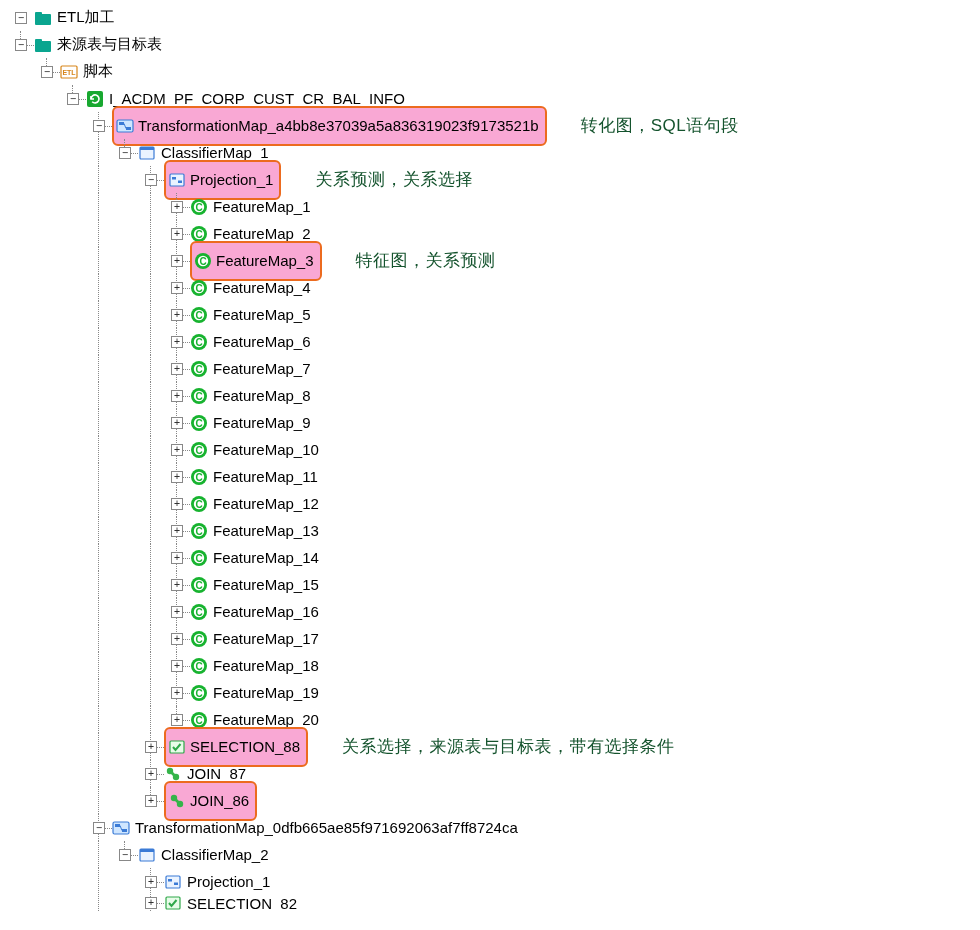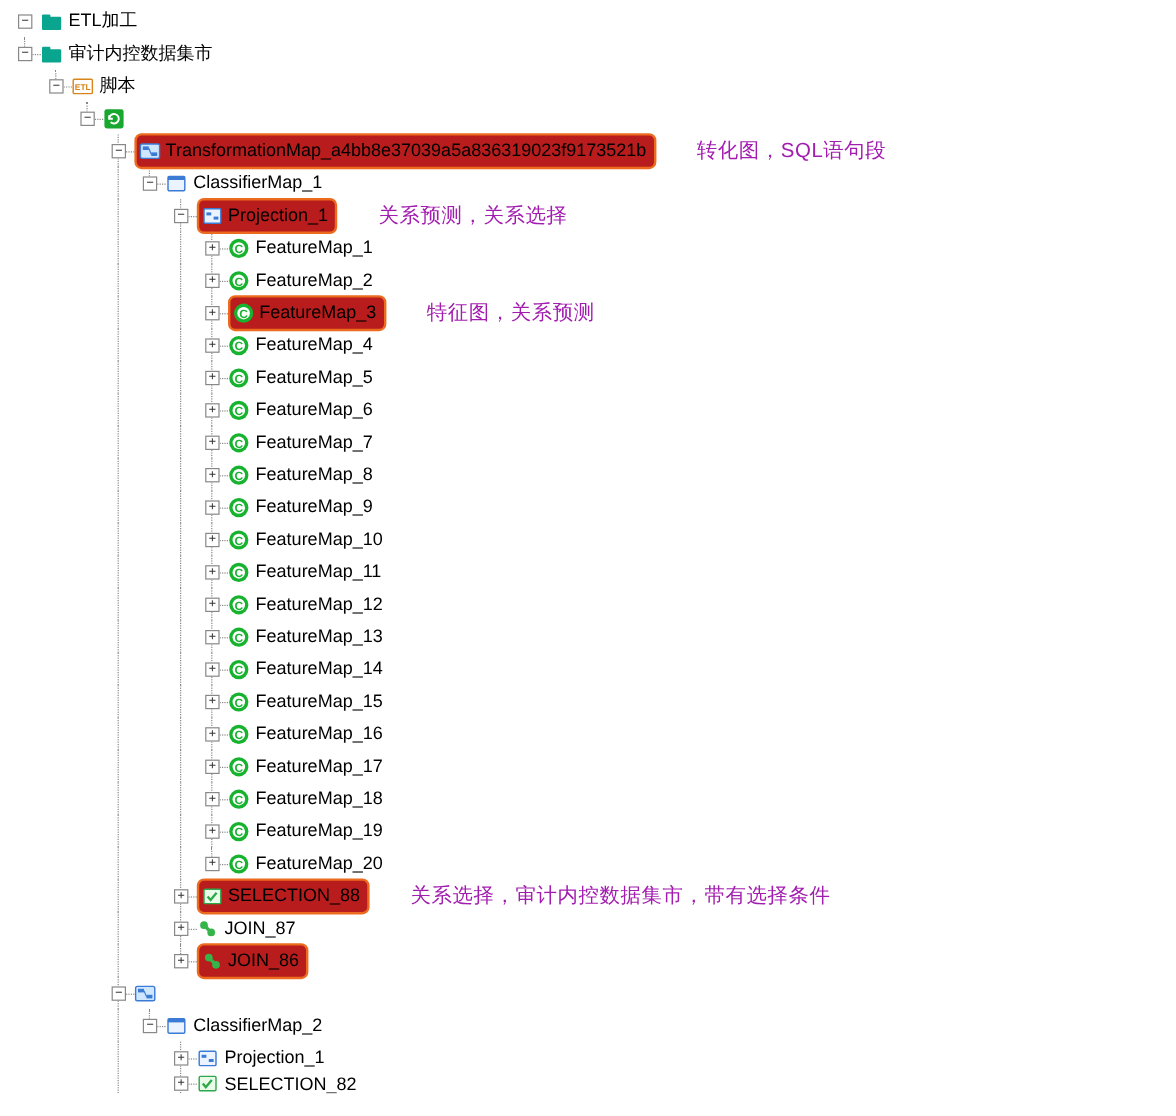--- a/index.html
+++ b/index.html
@@ -72,27 +72,27 @@
   }
   .ic svg { width: 18px; height: 18px; }
 
   .label { padding: 0 2px; }
   .hl-box {
     border: 2px solid #ec6b1f;
     border-radius: 6px;
     padding: 0 4px 0 2px;
     display: inline-flex;
     align-items: center;
-    height: 30px;
-    background: #b91c1c;
+    height: 40px;
+    background: #f9a8d4;
   }
   .hl-box .ic { margin-right: 2px; }
 
   .annot {
-    color: #a21caf;
+    color: #14532d;
     font-size: 17px;
     margin-left: 34px;
     letter-spacing: 0.5px;
   }
 </style>
 </head>
 <body>
 
 <svg width="0" height="0" style="position:absolute">
   <defs>
@@ -157,21 +157,21 @@
 
   <div class="node">
     <span class="indent last h">
         <span class="toggle">−</span>
       </span>
     <span class="ic">
         <svg>
           <use href="#i-folder-teal"></use>
         </svg>
       </span>
-    <span class="label">审计内控数据集市</span>
+    <span class="label">来源表与目标表</span>
   </div>
 
   <div class="node">
     <span class="indent blank"></span>
     <span class="indent last h">
         <span class="toggle">−</span>
       </span>
     <span class="ic">
         <svg>
           <use href="#i-etl"></use>
@@ -184,20 +184,21 @@
     <span class="indent blank"></span>
     <span class="indent blank"></span>
     <span class="indent last h">
         <span class="toggle">−</span>
       </span>
     <span class="ic">
         <svg>
           <use href="#i-refresh"></use>
         </svg>
       </span>
+    <span class="label">I_ACDM_PF_CORP_CUST_CR_BAL_INFO</span>
   </div>
 
   <div class="node">
     <span class="indent blank"></span>
     <span class="indent blank"></span>
     <span class="indent blank"></span>
     <span class="indent h">
         <span class="toggle">−</span>
       </span>
     <span class="hl-box">
@@ -603,21 +604,21 @@
         <span class="toggle">+</span>
       </span>
     <span class="hl-box">
       <span class="ic">
           <svg>
             <use href="#i-select"></use>
           </svg>
         </span>
       <span class="label">SELECTION_88</span>
     </span>
-    <span class="annot">关系选择，审计内控数据集市，带有选择条件</span>
+    <span class="annot">关系选择，来源表与目标表，带有选择条件</span>
   </div>
 
   <div class="node">
     <span class="indent blank"></span>
       <span class="indent blank"></span>
       <span class="indent blank"></span>
     <span class="indent"></span>
       <span class="indent blank"></span>
     <span class="indent h">
         <span class="toggle">+</span>
@@ -654,20 +655,21 @@
       <span class="indent blank"></span>
       <span class="indent blank"></span>
     <span class="indent h">
         <span class="toggle">−</span>
       </span>
     <span class="ic">
         <svg>
           <use href="#i-map"></use>
         </svg>
       </span>
+    <span class="label">TransformationMap_0dfb665ae85f971692063af7ff8724ca</span>
   </div>
 
   <div class="node">
     <span class="indent blank"></span>
       <span class="indent blank"></span>
       <span class="indent blank"></span>
     <span class="indent"></span>
     <span class="indent last h">
         <span class="toggle">−</span>
       </span>

